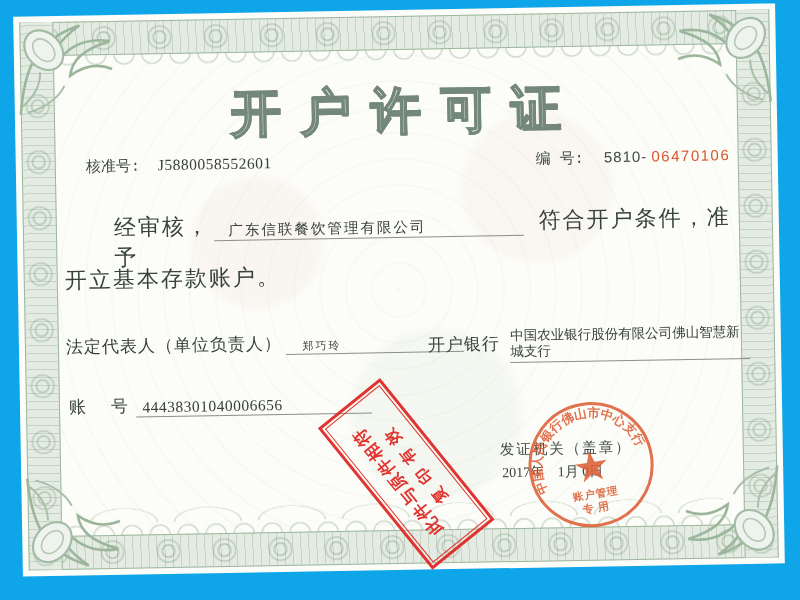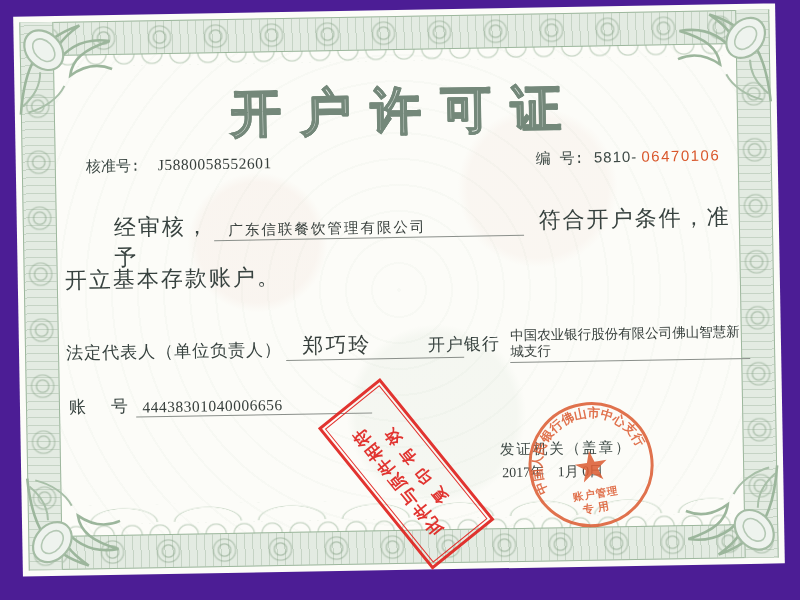--- a/index.html
+++ b/index.html
@@ -1,17 +1,17 @@
 <!DOCTYPE html>
 <html><head>
 <meta charset="utf-8">
 <style>
   html,body { margin:0; padding:0; background:#ffffff; }
   .photo {
-    position:relative; width:800px; height:600px; background:#4c1d95;
+    position:relative; width:800px; height:600px; background:#0ea5e9;
     overflow:hidden; font-family:"Liberation Sans", sans-serif;
   }
   .cert {
     position:absolute; left:18px; top:10px; width:762px; height:560px;
     background:#fcfcf8; transform:rotate(-1deg); transform-origin:50% 50%;
   }
   
   .cert::before {
     content:""; position:absolute; inset:30px;
     background-image:
@@ -127,34 +127,34 @@
     </svg>
 
     <div class="title">开户许可证</div>
 
     <div class="row" style="left:70px; top:142px; font-size:15px;">
       <span class="lbl">核准号:</span>
       <span class="serif" style="font-size:15.5px; margin-left:14px; letter-spacing:.5px;">J5880058552601</span>
     </div>
     <div class="row" style="left:520px; top:142px; font-size:15px;">
       <span class="lbl">编 号:</span>
-      <span style="margin-left:6px; letter-spacing:1px; color:#3e4a46;">5810-</span>
+      <span style="margin-left:16px; letter-spacing:1px; color:#3e4a46;">5810-</span>
       <span style="color:#d9572b; letter-spacing:1.5px;">06470106</span>
     </div>
 
     <div class="row" style="left:97px; top:198px; width:640px;">
       <span class="big">经审核，</span>
       <span class="u" style="width:296px; vertical-align:bottom; text-align:left; padding-left:14px;"><span class="serif" style="font-size:14.5px; letter-spacing:2px;">广东信联餐饮管理有限公司</span></span>
       <span class="big" style="margin-left:10px;">符合开户条件，准予</span>
     </div>
     <div class="row big" style="left:47px; top:250px;">开立基本存款账户。</div>
 
     <div class="row" style="left:47px; top:320px;">
       <span class="mid">法定代表人（单位负责人）</span>
-      <span class="u" style="width:162px; vertical-align:bottom; padding-left:16px;"><span class="serif" style="font-size:21px; letter-spacing:2px;">郑巧玲</span></span>
+      <span class="u" style="width:162px; vertical-align:bottom; padding-left:16px;"><span class="serif" style="font-size:11px; letter-spacing:2px;">郑巧玲</span></span>
     </div>
     <div class="row" style="left:409px; top:320px;">
       <span class="mid" style="vertical-align:top; line-height:32px;">开户银行</span>
       <span class="u" style="vertical-align:top; margin-left:6px; padding-bottom:2px;"><span class="serif bank-name">中国农业银行股份有限公司佛山智慧新城支行</span></span>
     </div>
 
     <div class="row" style="left:49px; top:380px;">
       <span class="mid" style="letter-spacing:4px;">账　号</span>
       <span class="u" style="width:230px; vertical-align:bottom; padding-left:6px;"><span class="serif" style="font-size:15.5px; letter-spacing:.5px;">44438301040006656</span></span>
     </div>

